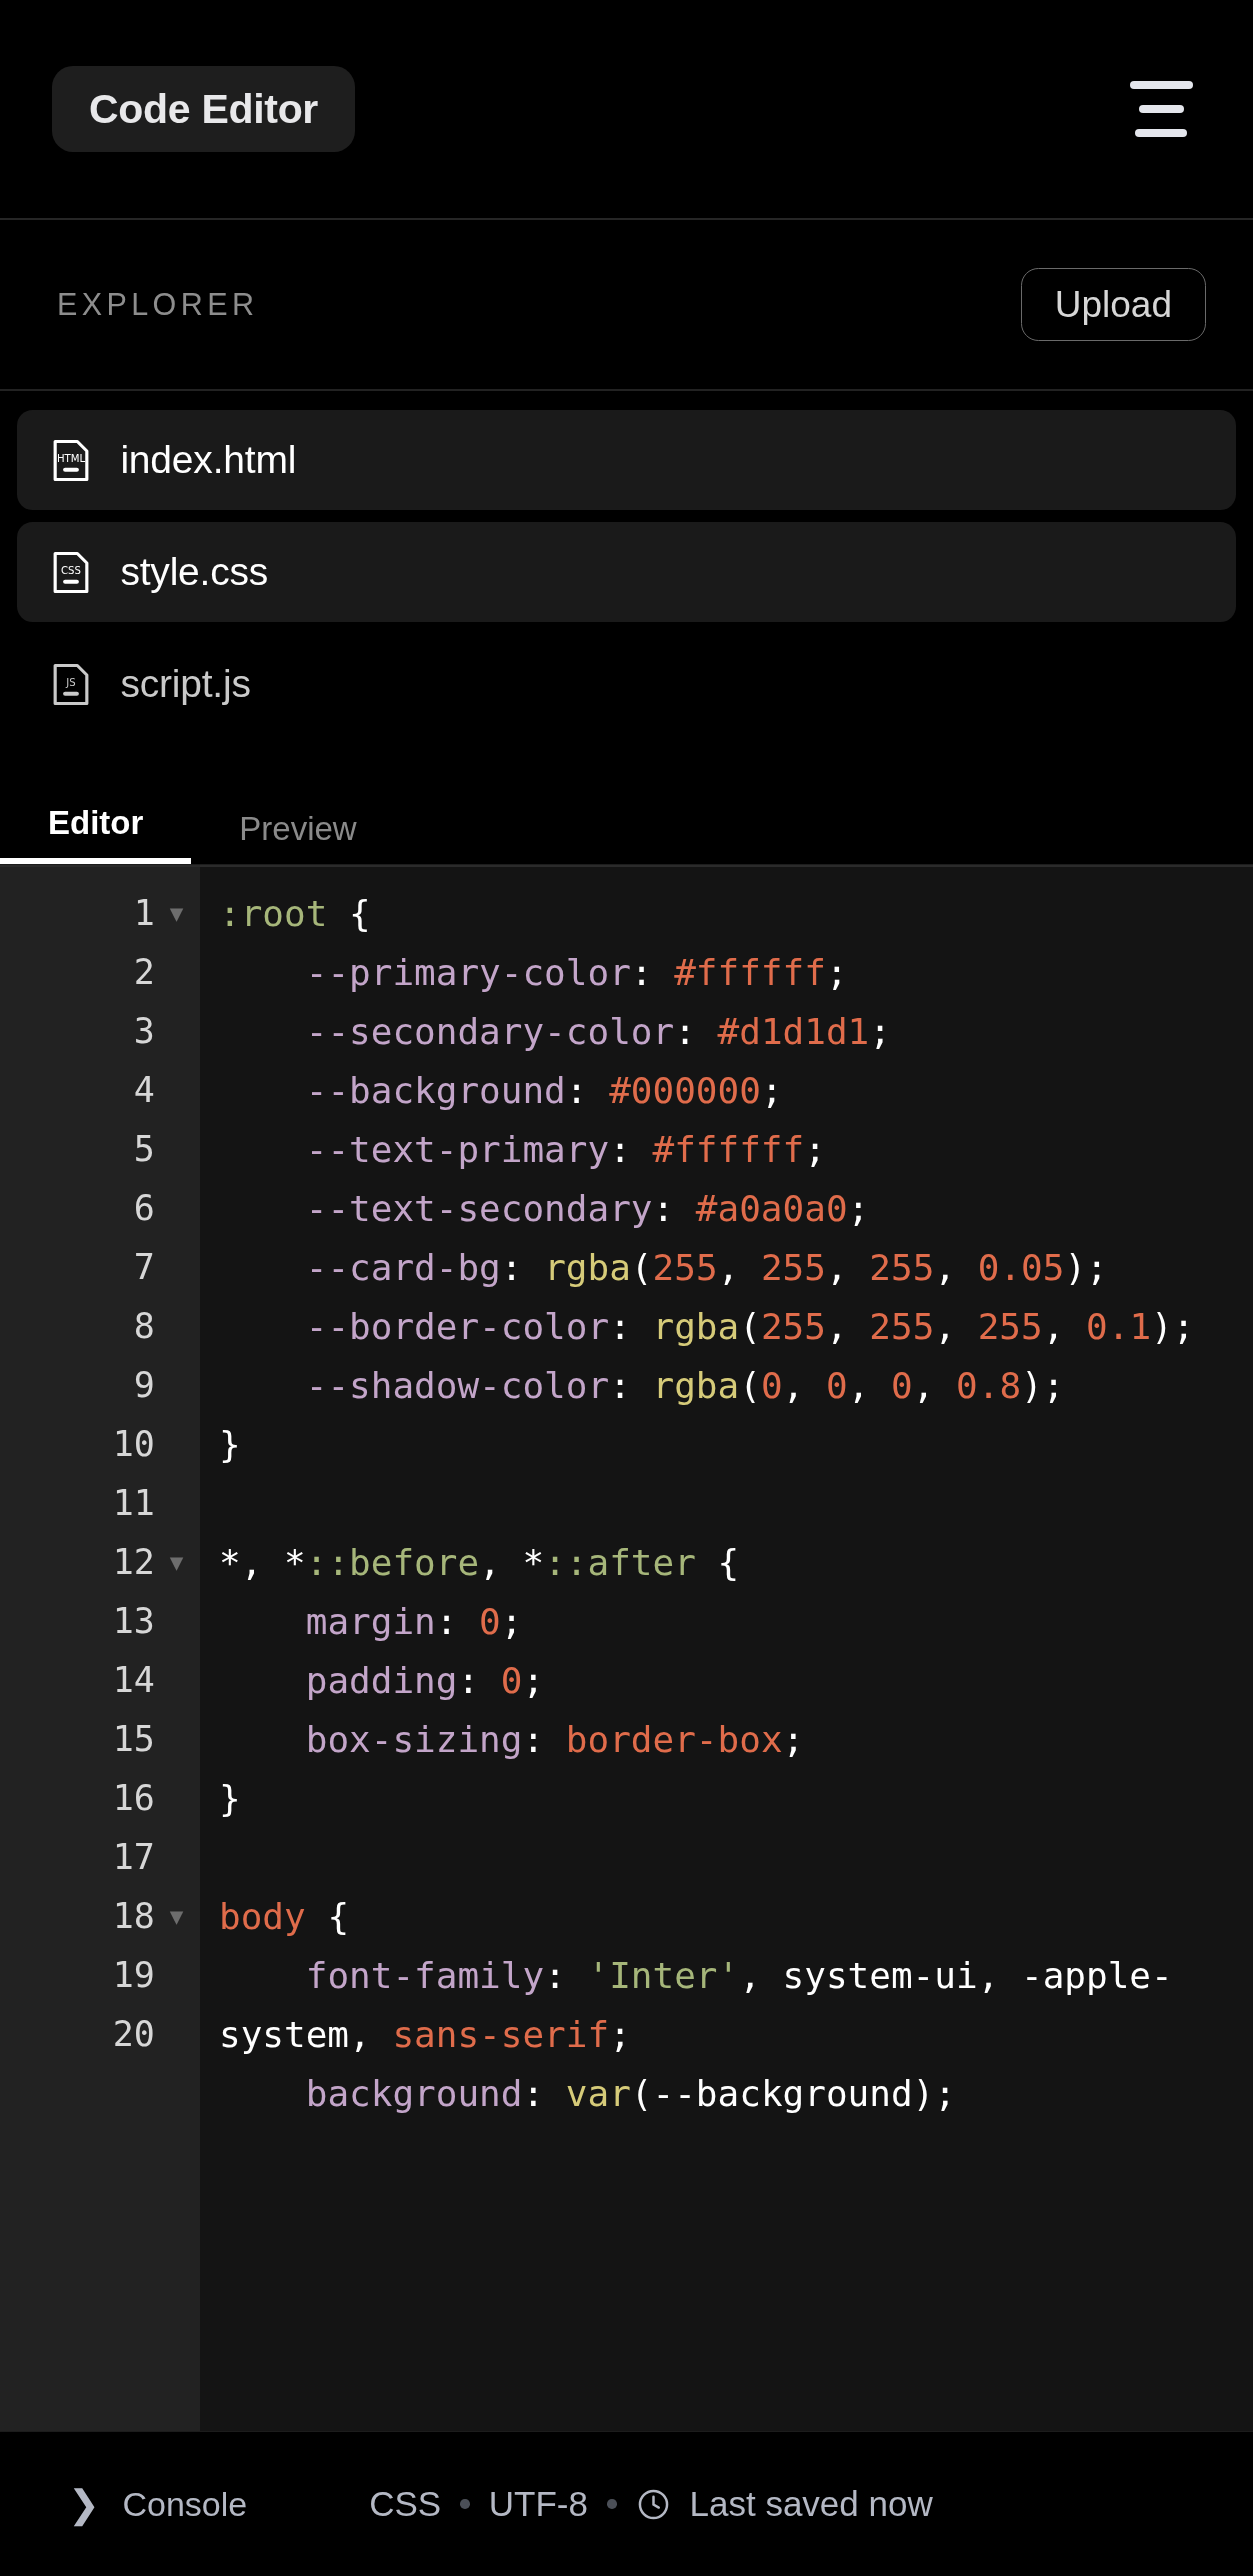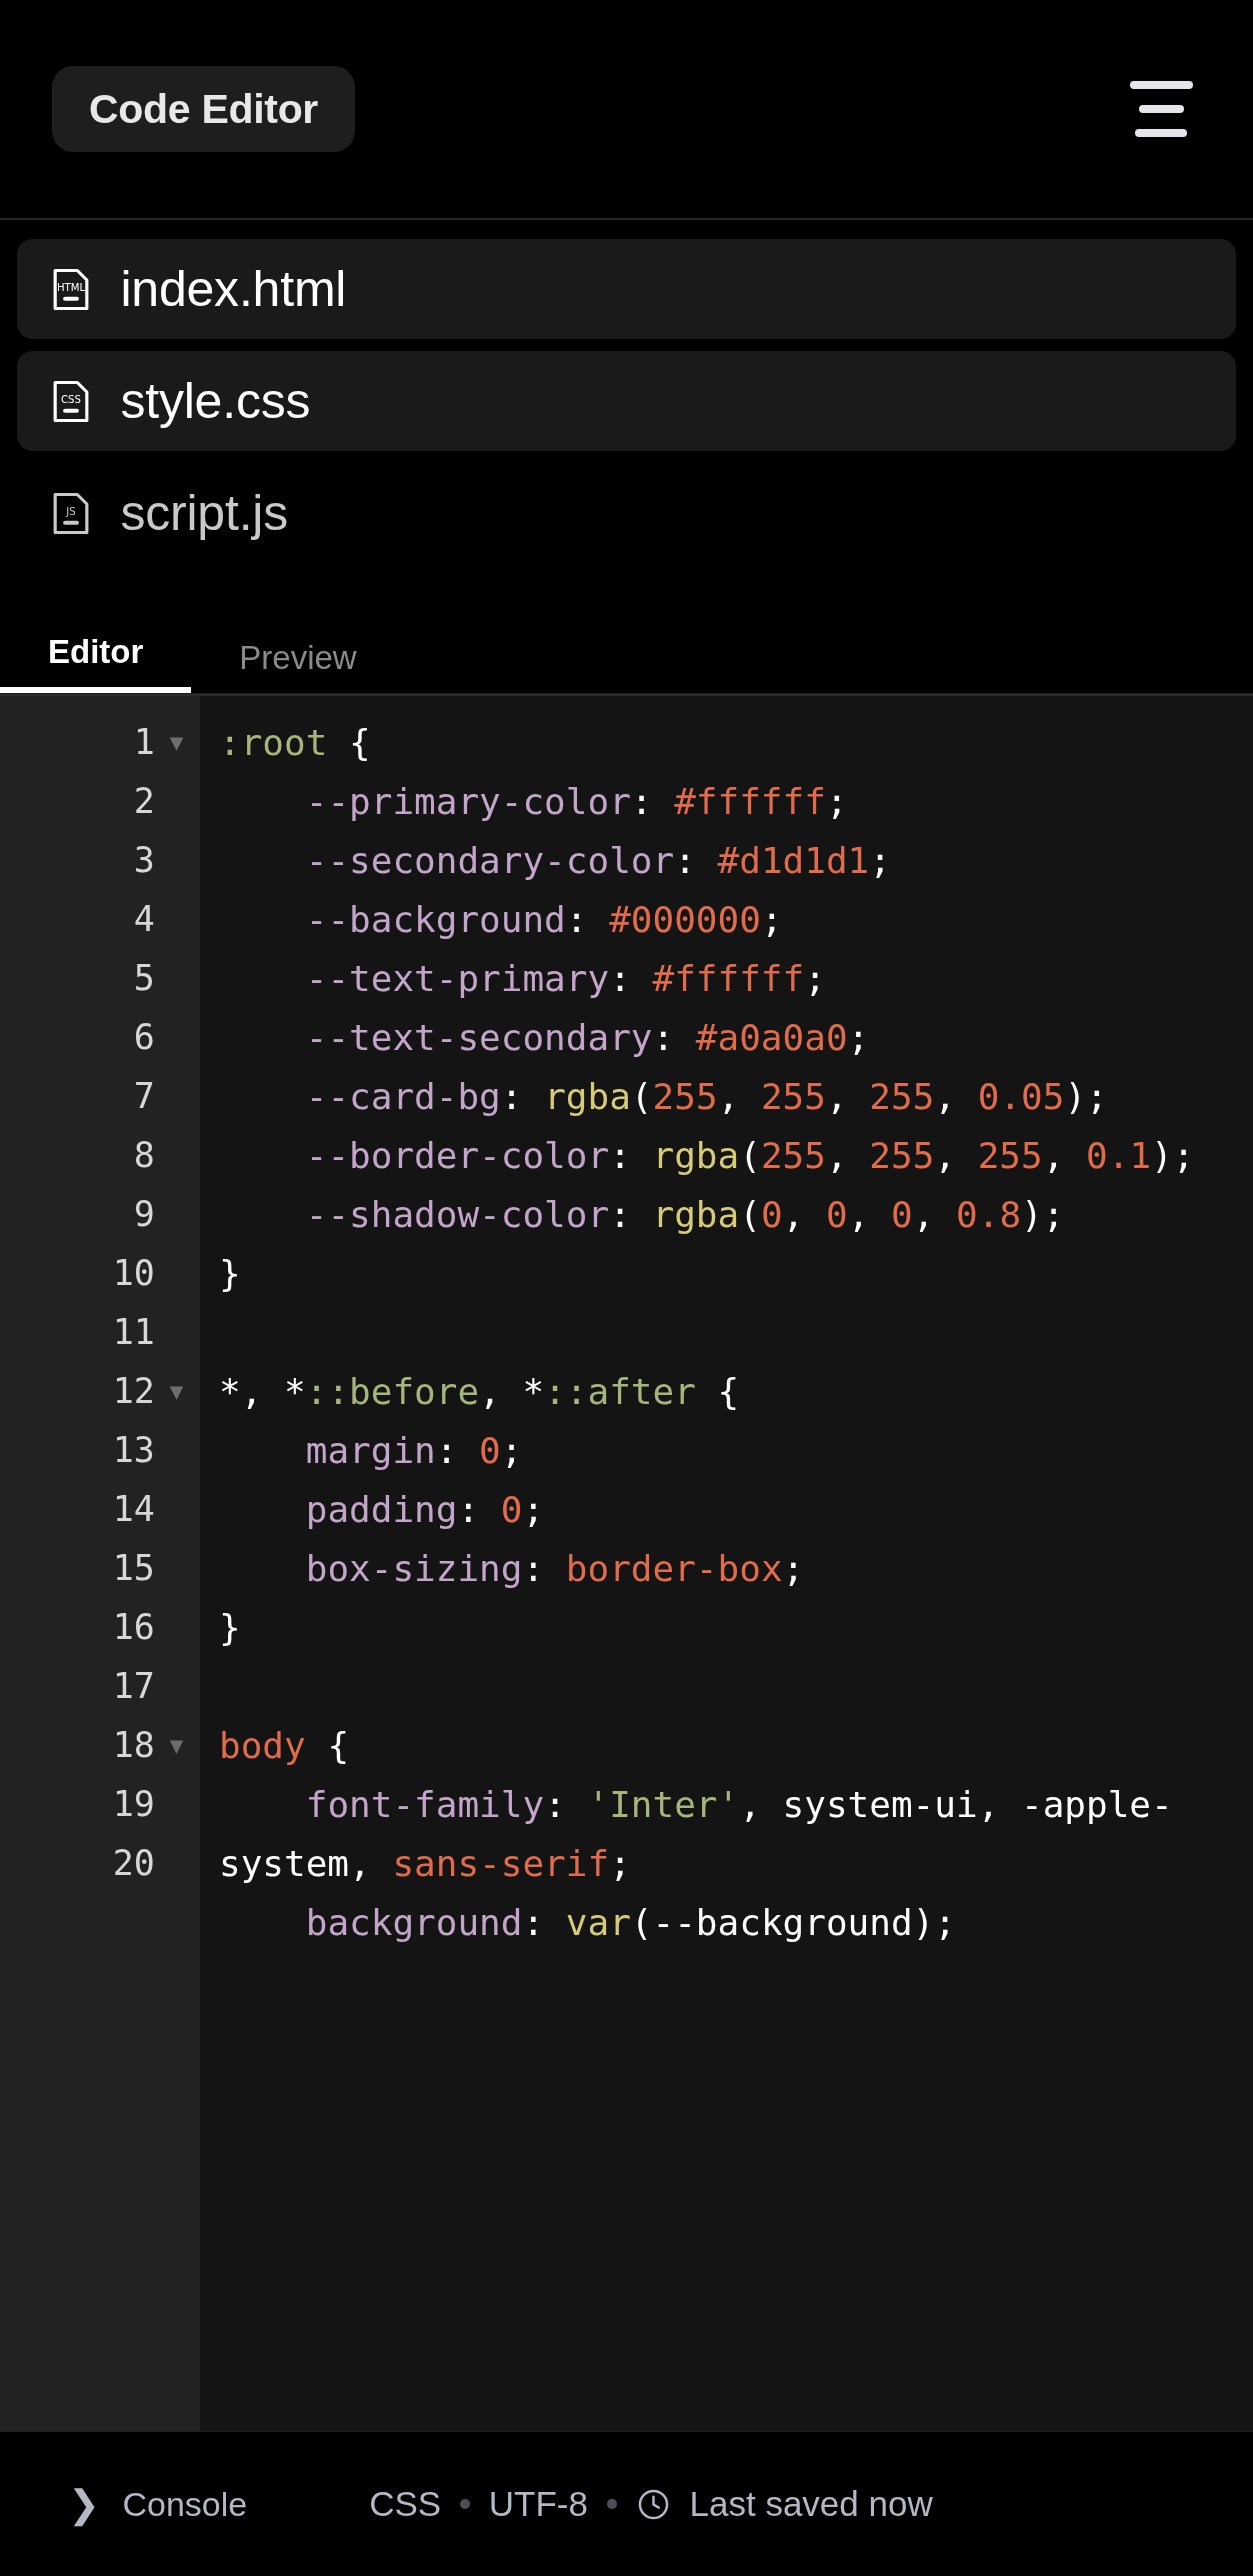--- a/index.html
+++ b/index.html
@@ -70,21 +70,21 @@
   .file-list { padding:19px 17.4px 0 17.4px; background:#000; flex:0 0 auto; }
   .file-row {
     display:flex; align-items:center; gap:30px;
     height:100px;
     padding:0 35px;
     border-radius:15.7px;
     margin-bottom:12.2px;
     cursor:pointer;
   }
   .file-row.active { background:#1a1a1a; }
-  .file-name { font-size:50px; color:#ffffff; letter-spacing:-0.2px; }
+  .file-name { font-size:39px; color:#ffffff; letter-spacing:-0.2px; }
   .file-row.dim .file-name { color:#c9c9c9; }
   .ficon { width:38px; height:45px; flex:0 0 38px; position:relative; }
   .ficon svg { display:block; }
 
   
   .tabs {
     display:flex; align-items:flex-end;
     height:118px; flex:0 0 118px;
     padding-left:0;
     background:#000;
@@ -171,20 +171,24 @@
 
   <div class="header">
     <div class="title-chip">Code Editor</div>
     <div class="hamburger">
       <i></i>
       <i></i>
       <i></i>
     </div>
   </div>
 
+  <div class="explorer-bar">
+    <div class="explorer-label">EXPLORER</div>
+    <button class="upload-btn">Upload</button>
+  </div>
 
   <div class="file-list">
 
     <div class="file-row active">
       <span class="ficon">
         <svg width="38" height="45" viewBox="0 0 24 28">
           <path d="M2 2 h14 l6 6 v18 h-20 z" fill="none" stroke="#ffffff" stroke-width="2" stroke-linejoin="round"></path>
           <text x="12" y="15" font-size="6.4" fill="#ffffff" text-anchor="middle" font-family="DejaVu Sans, sans-serif">HTML</text>
           <rect x="7" y="18.5" width="10" height="2.6" rx="1.3" fill="#ffffff"></rect>
         </svg>

